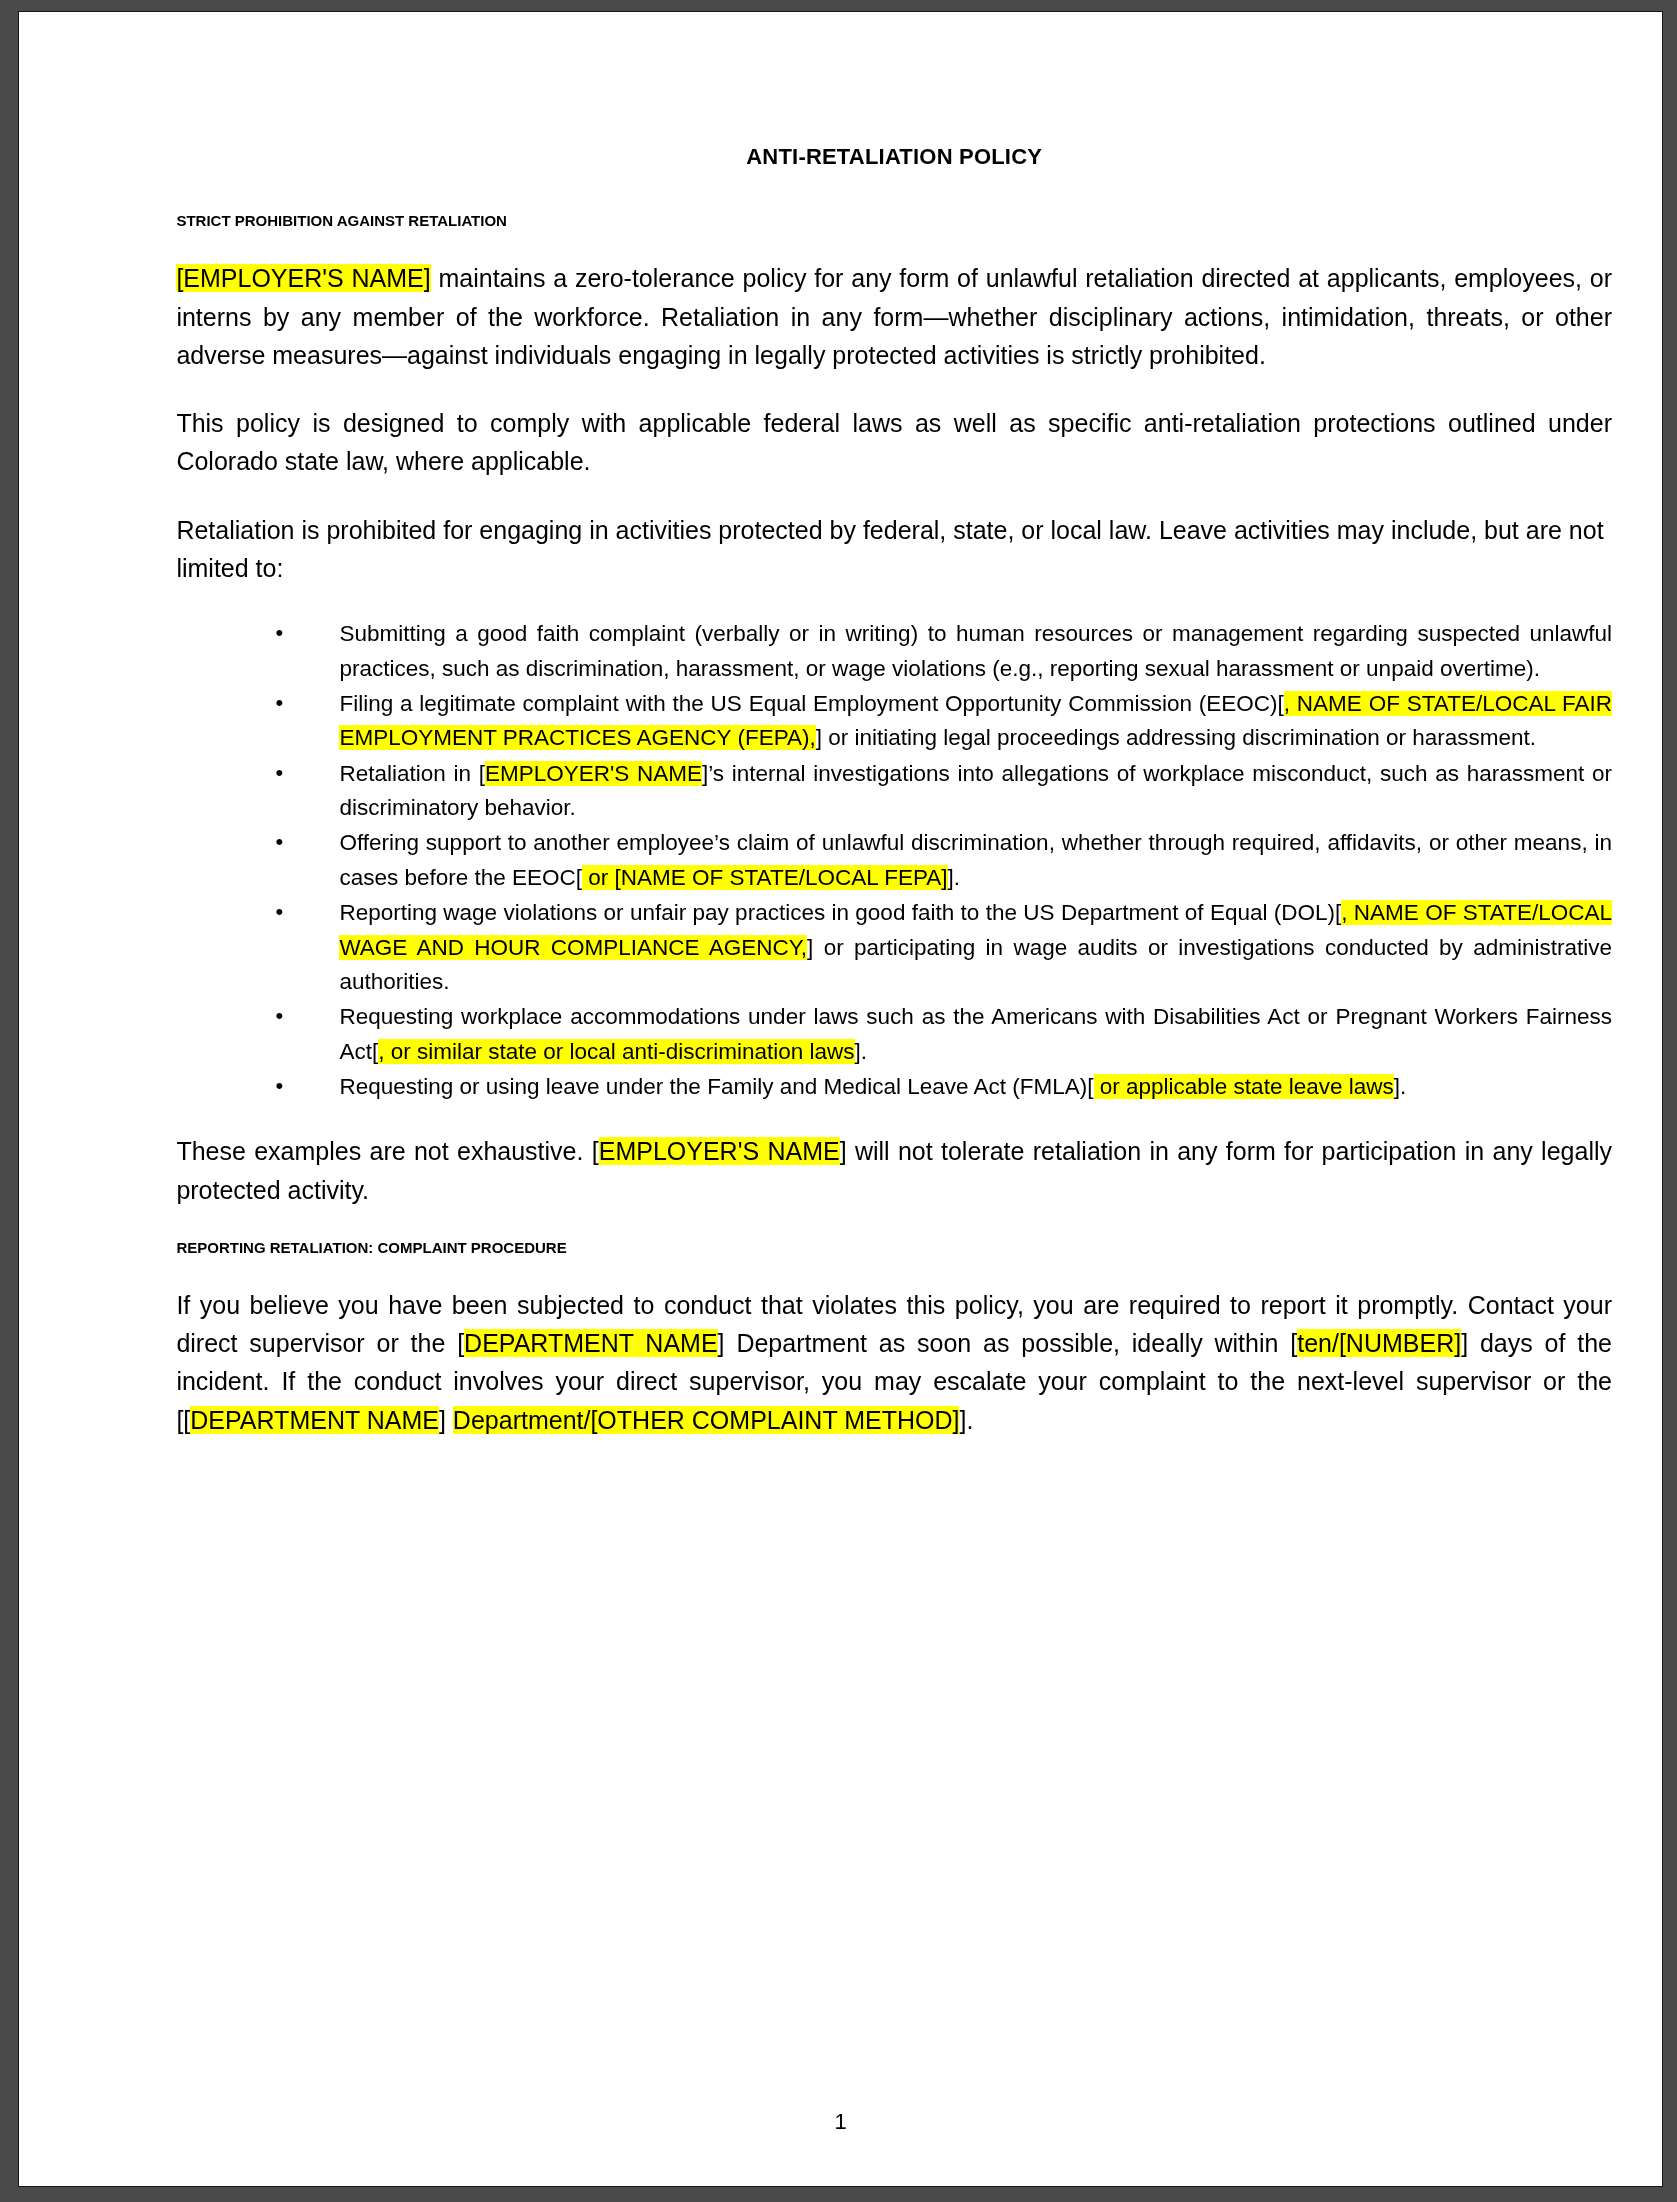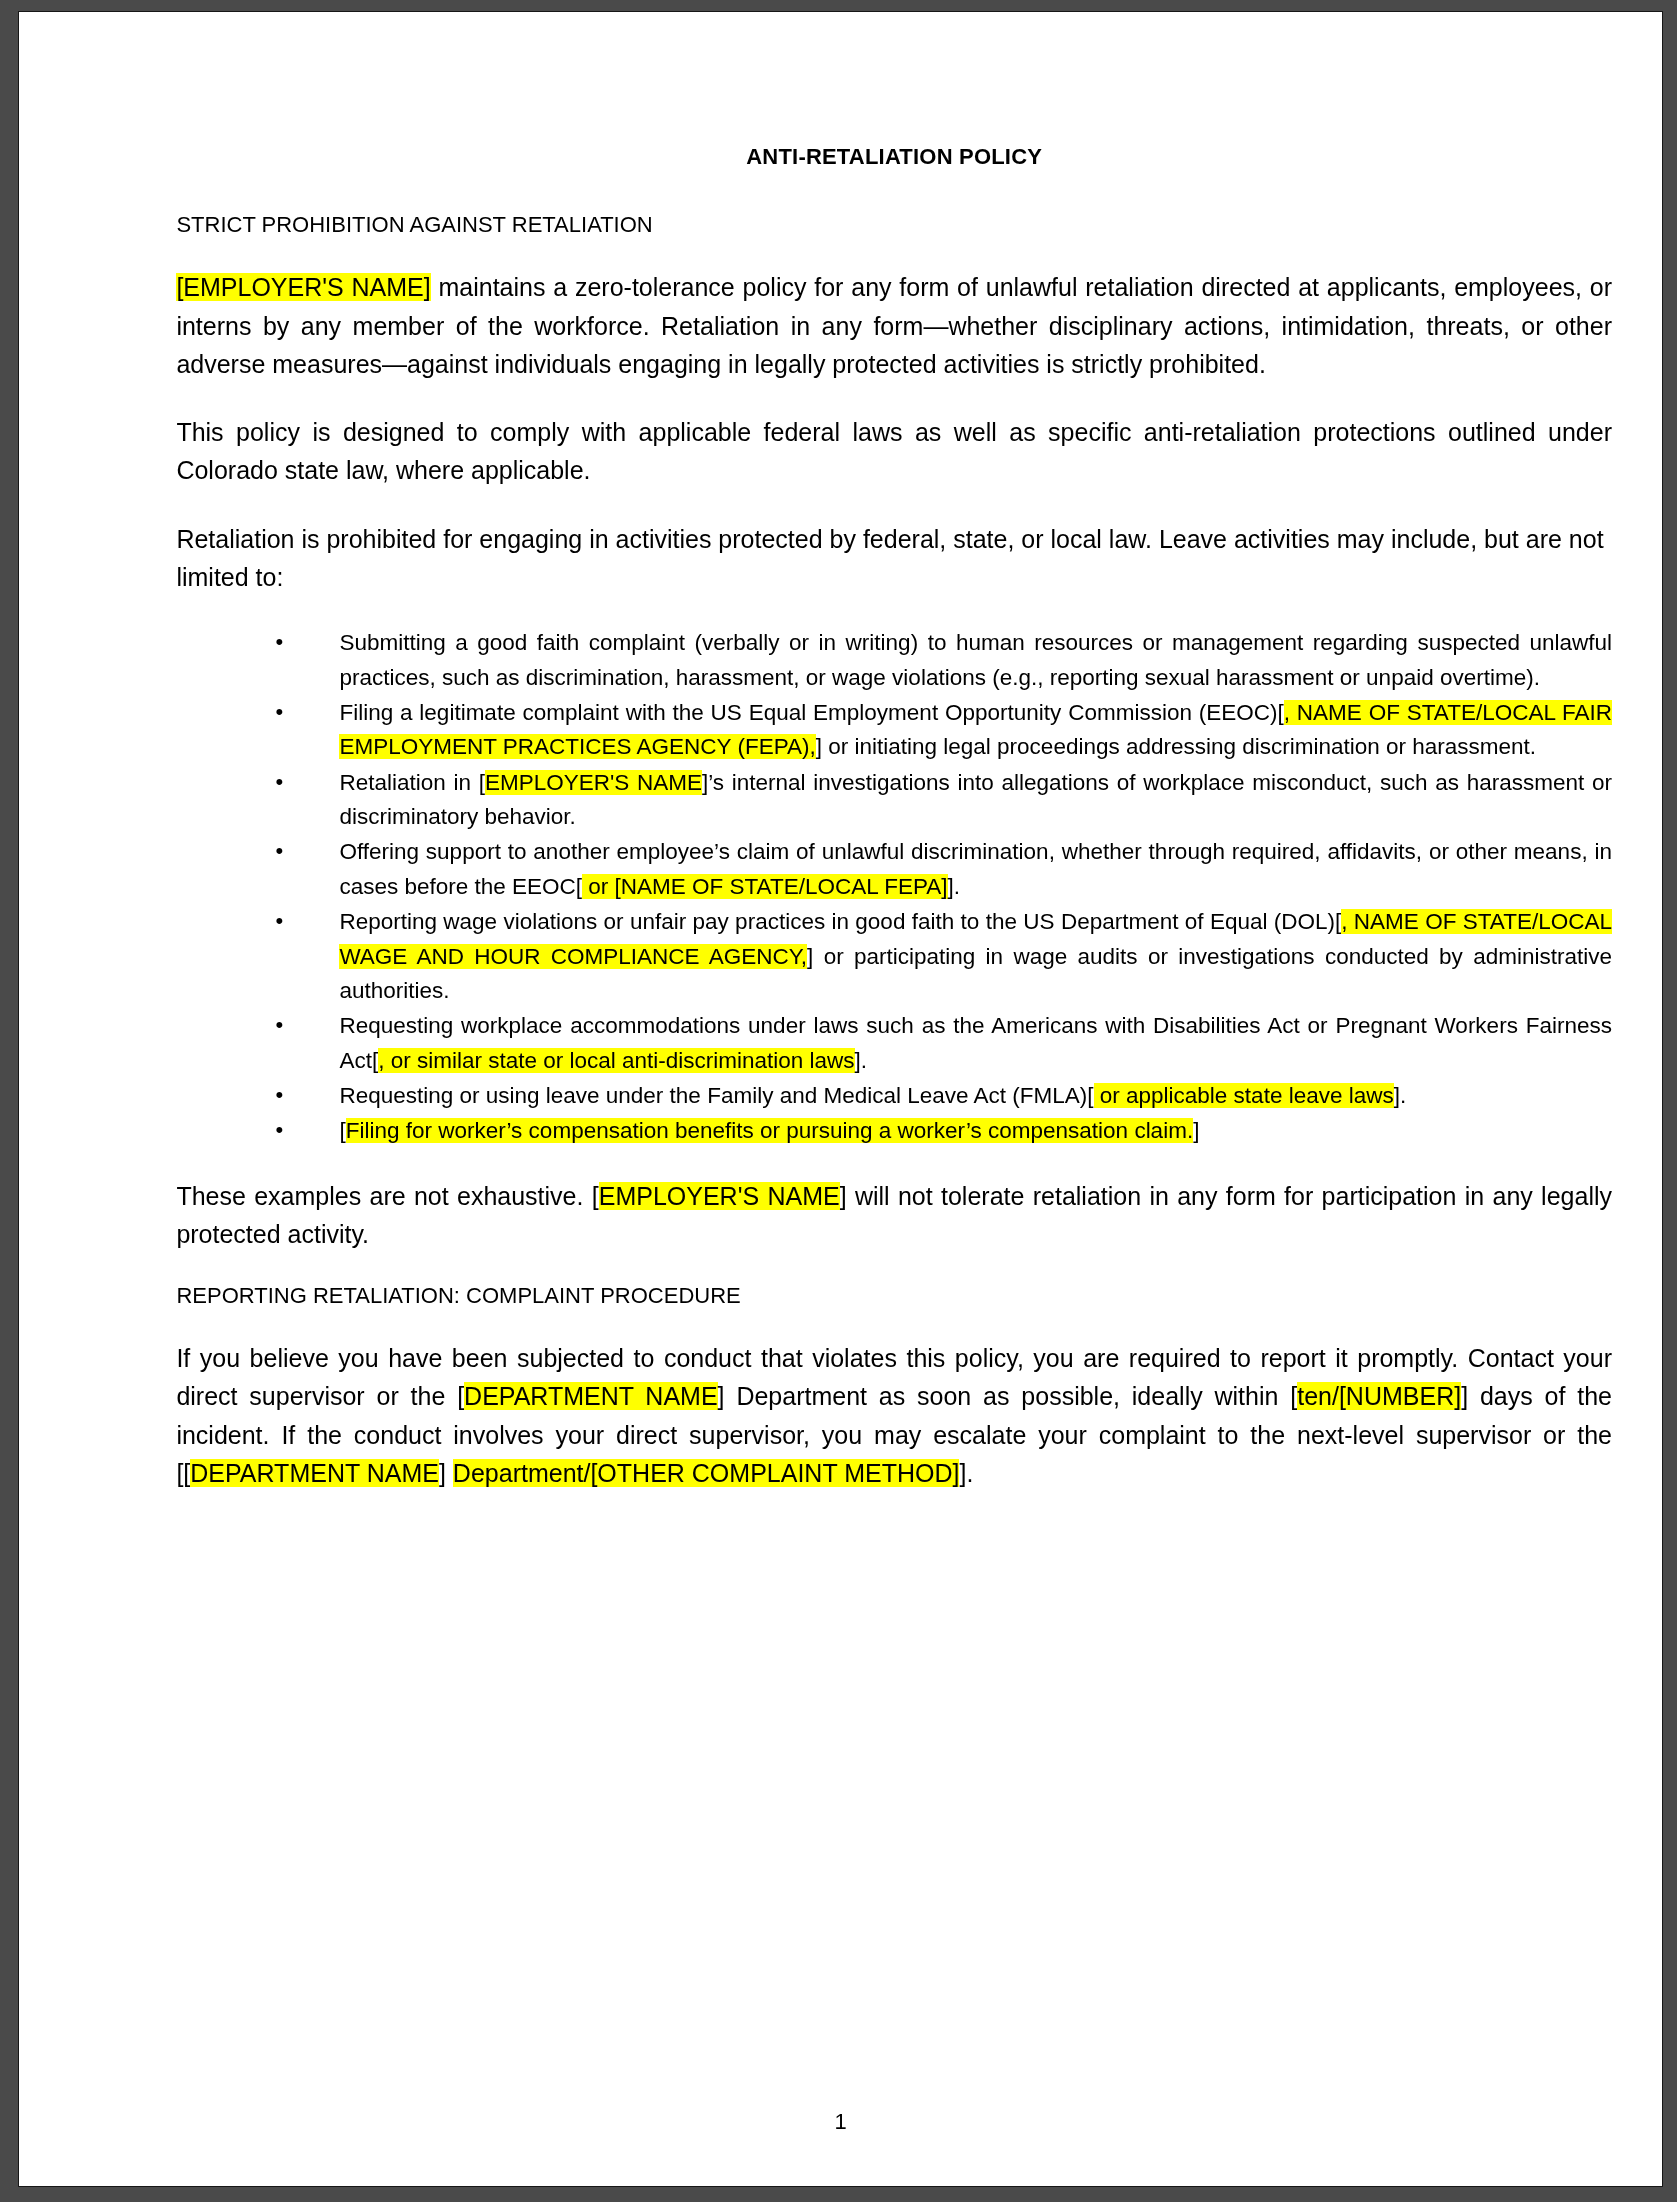--- a/index.html
+++ b/index.html
@@ -29,22 +29,22 @@
   }
   .doc-title {
     text-align: center;
     font-weight: bold;
     font-size: 22px;
     letter-spacing: 0.2px;
     margin: 0 0 42px 0;
     color: #000;
   }
   h2.section {
-    font-weight: normal;
-    font-size: 22px;
+    font-weight: bold;
+    font-size: 15px;
     margin: 0 0 30px 0;
     color: #000;
   }
   p.body {
     font-size: 25px;
     line-height: 1.53;
     text-align: justify;
     margin: 0 0 30px 0;
     color: #000;
     hyphens: none;
@@ -132,23 +132,20 @@
       </li>
       <li>
         <span>Reporting wage violations or unfair pay practices in good faith to the US Department of Equal (DOL)[</span><span class="hl">, NAME OF STATE/LOCAL WAGE AND HOUR COMPLIANCE AGENCY,</span><span>] or participating in wage audits or investigations conducted by administrative authorities.</span>
       </li>
       <li>
         <span>Requesting workplace accommodations under laws such as the Americans with Disabilities Act or Pregnant Workers Fairness Act[</span><span class="hl">, or similar state or local anti-discrimination laws</span><span>].</span>
       </li>
       <li>
         <span>Requesting or using leave under the Family and Medical Leave Act (FMLA)[</span><span class="hl"> or applicable state leave laws</span><span>].</span>
       </li>
-      <li class="last">
-        <span>[</span><span class="hl">Filing for worker’s compensation benefits or pursuing a worker’s compensation claim.</span><span>]</span>
-      </li>
     </ul>
 
     <p class="body">
       <span>These examples are not exhaustive. [</span><span class="hl">EMPLOYER'S NAME</span><span>] will not tolerate retaliation in any form for participation in any legally protected activity.</span>
     </p>
 
     <h2 class="section">REPORTING RETALIATION: COMPLAINT PROCEDURE</h2>
 
     <p class="body">
       <span>If you believe you have been subjected to conduct that violates this policy, you are required to report it promptly. Contact your direct supervisor or the [</span><span class="hl">DEPARTMENT NAME</span><span>] Department as soon as possible, ideally within [</span><span class="hl">ten/[NUMBER]</span><span>] days of the incident. If the conduct involves your direct supervisor, you may escalate your complaint to the next-level supervisor or the [[</span><span class="hl">DEPARTMENT NAME</span><span>] </span><span class="hl">Department/[OTHER COMPLAINT METHOD]</span><span>].</span>

